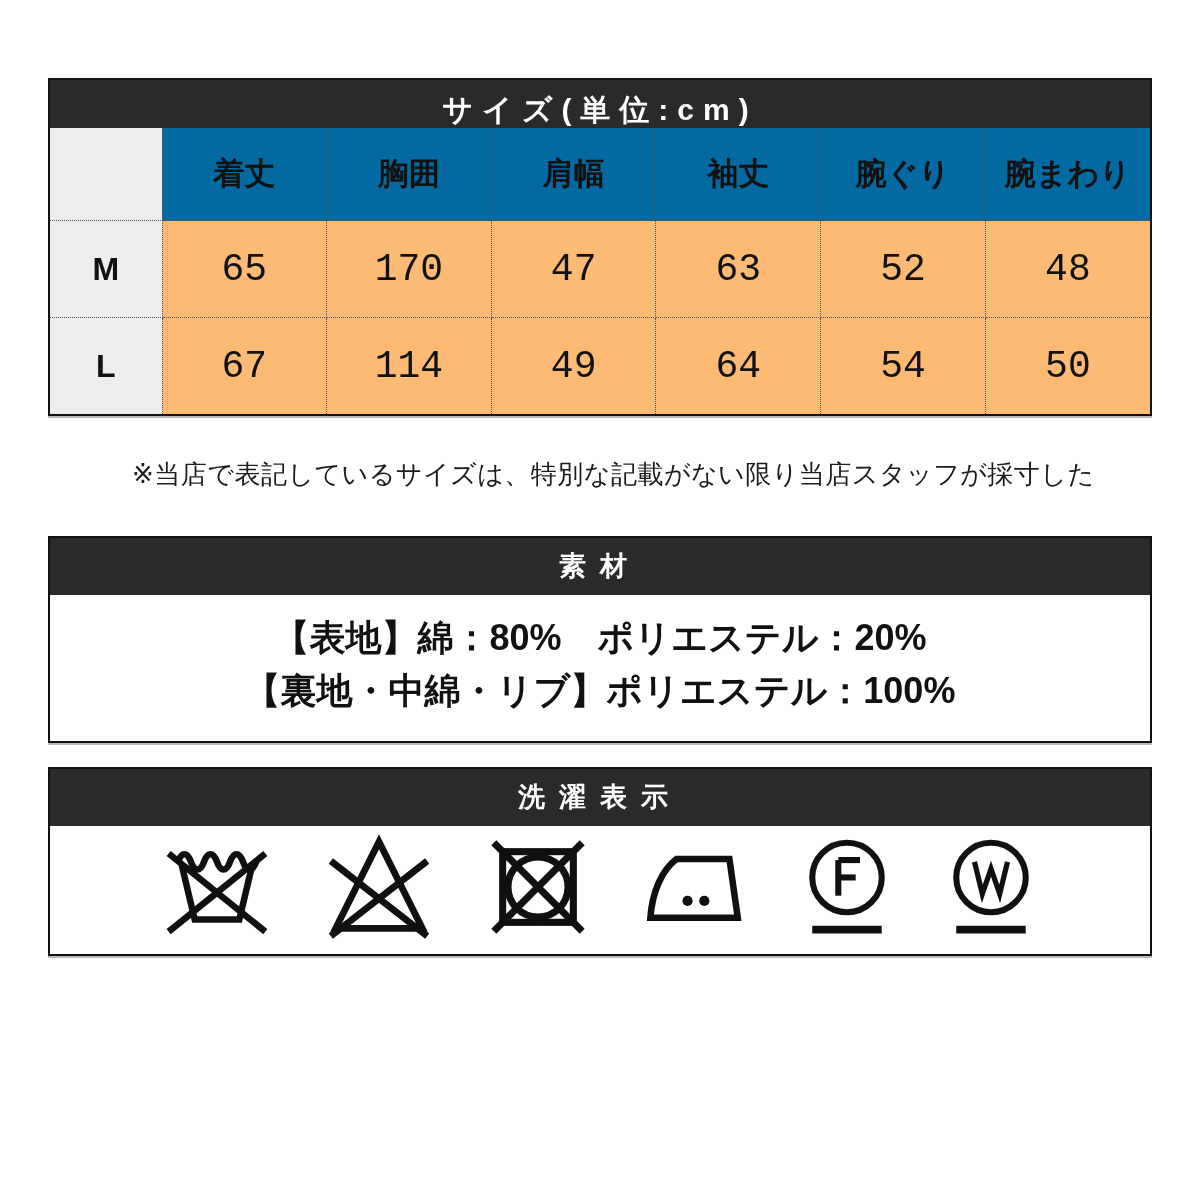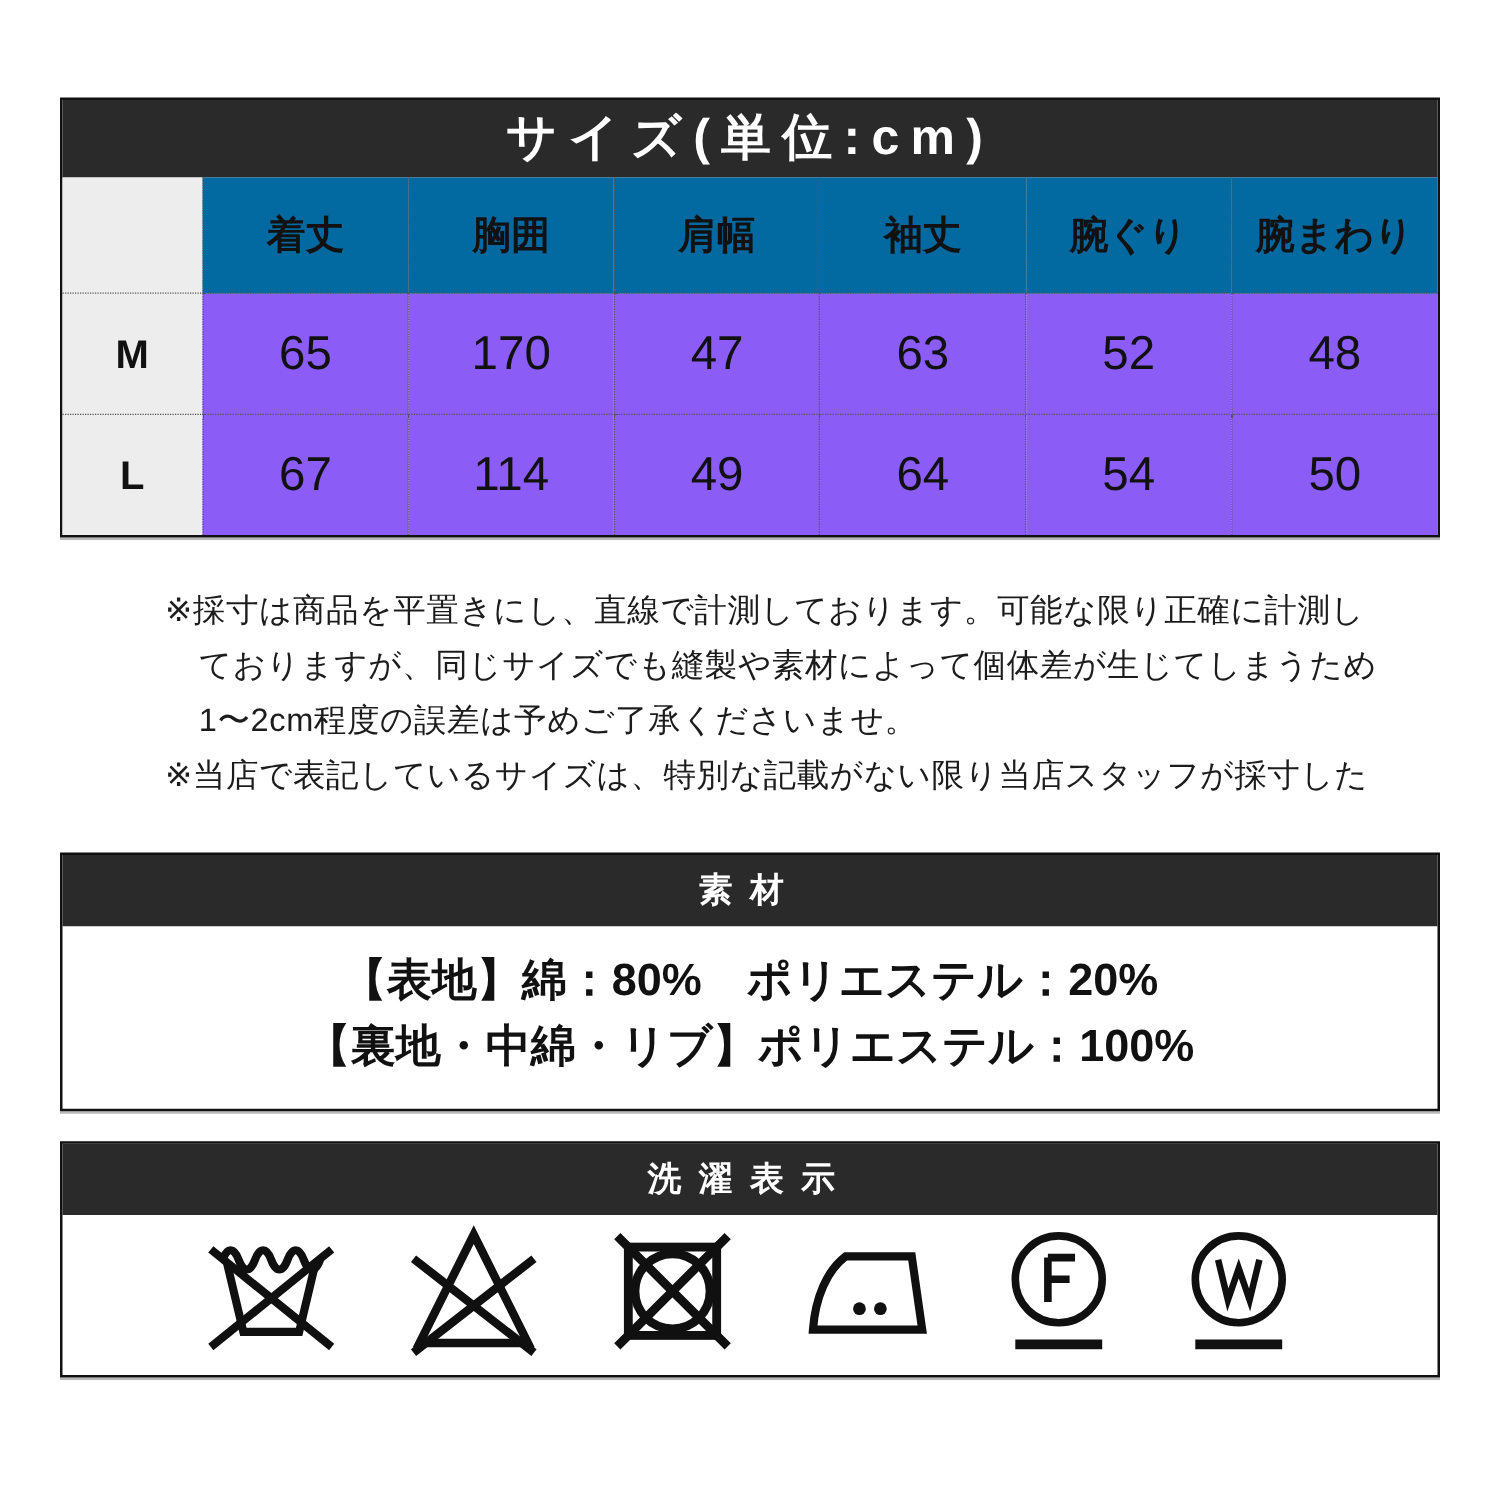--- a/index.html
+++ b/index.html
@@ -10,33 +10,33 @@
     -webkit-font-smoothing:antialiased;
   }
   .page{width:1200px;height:1200px;box-sizing:border-box;padding:78px 48px 0;}
 
   
   .box{border:2px solid #111;box-shadow:0 2px 0 rgba(100,100,100,.45);background:#fff;}
   .box-header{
     background:#2a2a2a;color:#fff;text-align:center;
     font-weight:bold;
   }
-  .size-header{height:62px;line-height:60px;font-size:40px;letter-spacing:9px;}
+  .size-header{height:48px;line-height:60px;font-size:30px;letter-spacing:9px;}
   .sub-header{height:57px;line-height:57px;font-size:27px;letter-spacing:14px;}
 
   
   table.size{width:100%;border-collapse:collapse;table-layout:fixed;}
   col.label-col{width:112px;}
   .size th,.size td{
     border:1px dotted #555;text-align:center;vertical-align:middle;
     padding:0;
   }
   .size tr.head th{height:92px;background:#0369a1;font-size:31px;font-weight:bold;}
   .size tr.datarow th{height:96px;background:#ededed;font-size:32px;font-weight:bold;}
-  .size tr.datarow td{height:96px;background:#8b5cf6;font-size:38px;font-weight:400;}
+  .size tr.datarow td{height:96px;background:#fdba74;font-size:38px;font-weight:400;font-family:Liberation Mono, monospace;}
   .size tr:first-child th{border-top:none;}
   .size tr:last-child th,.size tr:last-child td{border-bottom:none;}
   .size tr th:first-child{border-left:none;}
   .size tr th:last-child,.size tr td:last-child{border-right:none;}
   .size tr.head th.corner{background:#ededed;}
 
   
   .notes{margin:36px 0 0 84px;}
   .note{font-size:26px;line-height:44px;color:#1c1c1c;letter-spacing:.5px;}
   .note + .note{}
@@ -102,25 +102,20 @@
         <td>64</td>
         <td>54</td>
         <td>50</td>
       </tr>
       </tbody>
     </table>
   </section>
 
   <div class="notes">
     <div class="note">
-      <div class="note-line">※採寸は商品を平置きにし、直線で計測しております。可能な限り正確に計測し</div>
-      <div class="note-line cont">ておりますが、同じサイズでも縫製や素材によって個体差が生じてしまうため</div>
-      <div class="note-line cont">1〜2cm程度の誤差は予めご了承くださいませ。</div>
-    </div>
-    <div class="note">
       <div class="note-line">※当店で表記しているサイズは、特別な記載がない限り当店スタッフが採寸した</div>
     </div>
   </div>
 
   <section class="box material">
     <div class="box-header sub-header">素材</div>
     <div class="material-body">
       <div class="material-line">【表地】綿：80%　ポリエステル：20%</div>
       <div class="material-line">【裏地・中綿・リブ】ポリエステル：100%</div>
     </div>

